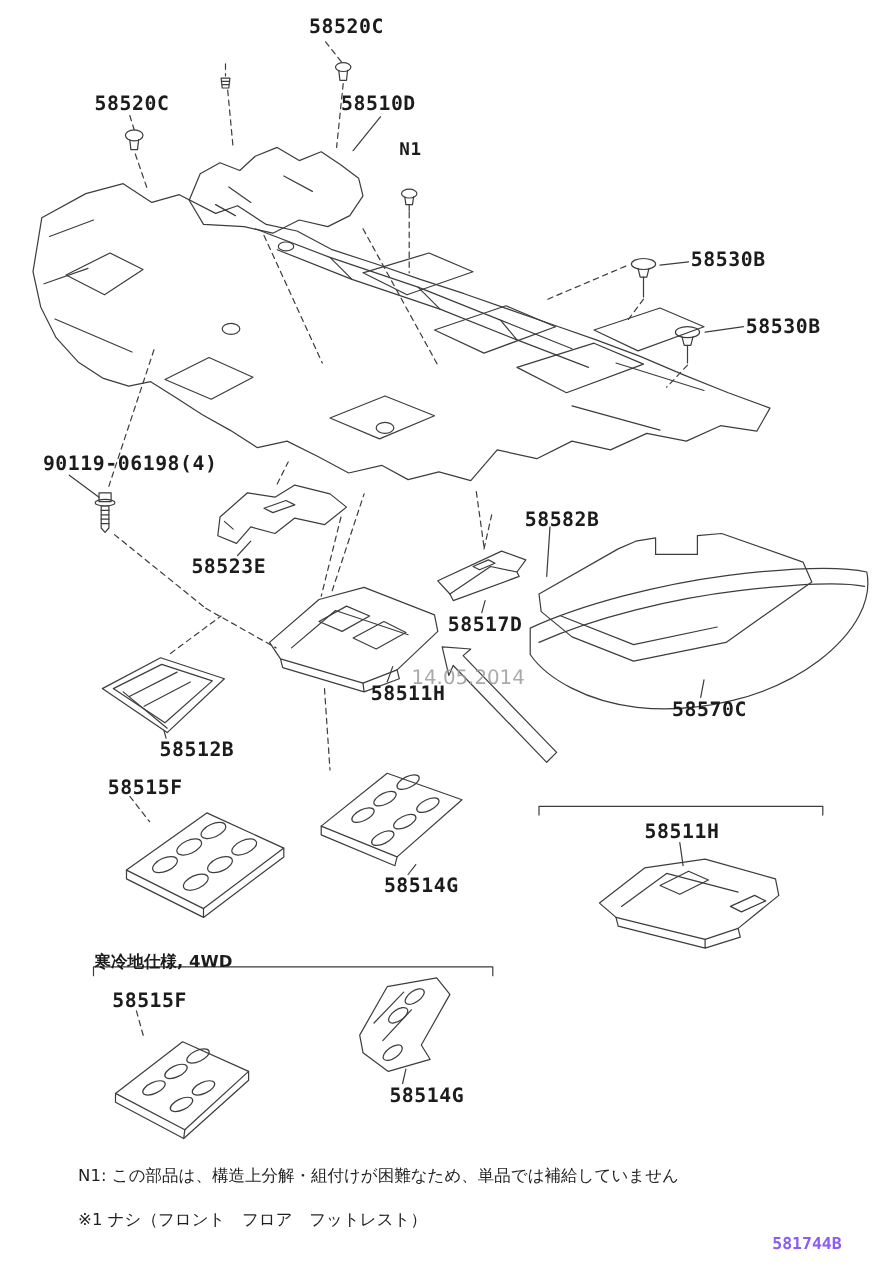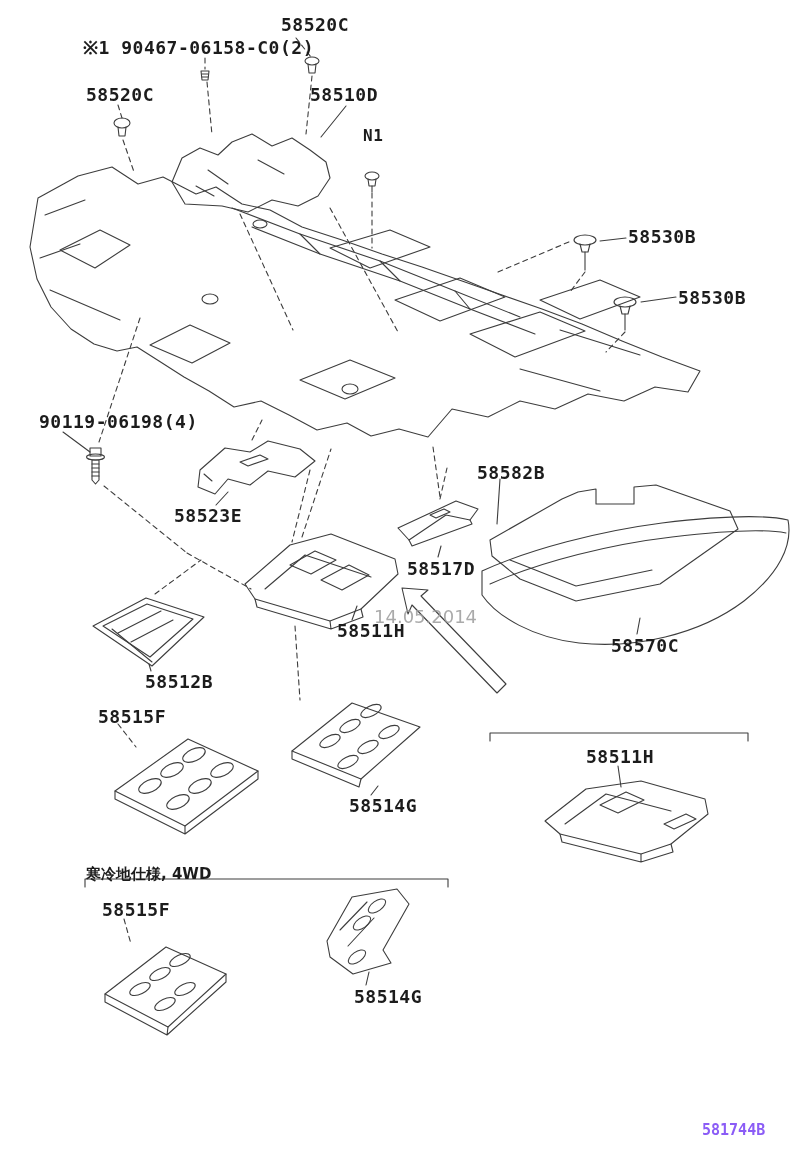--- a/index.html
+++ b/index.html
@@ -214,36 +214,37 @@
         <ellipse cx="362" cy="923" rx="10" ry="5" transform="rotate(-35 362 923)"></ellipse>
         <ellipse cx="377" cy="906" rx="10" ry="5" transform="rotate(-35 377 906)"></ellipse>
         <ellipse cx="357" cy="957" rx="10" ry="5" transform="rotate(-35 357 957)"></ellipse>
       </g>
     </g>
   </svg>
 
   <div class="wm-date">14.05.2014</div>
 
   <div class="label" style="left:281px;top:15px">58520C</div>
-  <div class="label" style="left:83px;top:38px">※1 90467-06158-C0(2)</div>
   <div class="label" style="left:86px;top:85px">58520C</div>
   <div class="label" style="left:310px;top:85px">58510D</div>
   <div class="label small" style="left:363px;top:127px">N1</div>
   <div class="label" style="left:628px;top:227px">58530B</div>
   <div class="label" style="left:678px;top:288px">58530B</div>
   <div class="label" style="left:39px;top:412px">90119-06198(4)</div>
   <div class="label" style="left:174px;top:506px">58523E</div>
   <div class="label" style="left:477px;top:463px">58582B</div>
   <div class="label" style="left:407px;top:559px">58517D</div>
   <div class="label" style="left:337px;top:621px">58511H</div>
   <div class="label" style="left:611px;top:636px">58570C</div>
   <div class="label" style="left:145px;top:672px">58512B</div>
   <div class="label" style="left:98px;top:707px">58515F</div>
   <div class="label" style="left:586px;top:747px">58511H</div>
   <div class="label" style="left:349px;top:796px">58514G</div>
   <div class="label jp" style="left:86px;top:848px">寒冷地仕様, 4WD</div>
   <div class="label" style="left:102px;top:900px">58515F</div>
   <div class="label" style="left:354px;top:987px">58514G</div>
 
+  <div class="note" style="left:71px;top:1060px">N1: この部品は、構造上分解・組付けが困難なため、単品では補給していません</div>
+  <div class="note" style="left:71px;top:1100px">※1 ナシ（フロント　フロア　フットレスト）</div>
 
   <div class="code">581744B</div>
 
 </div>
 
 </body></html>

